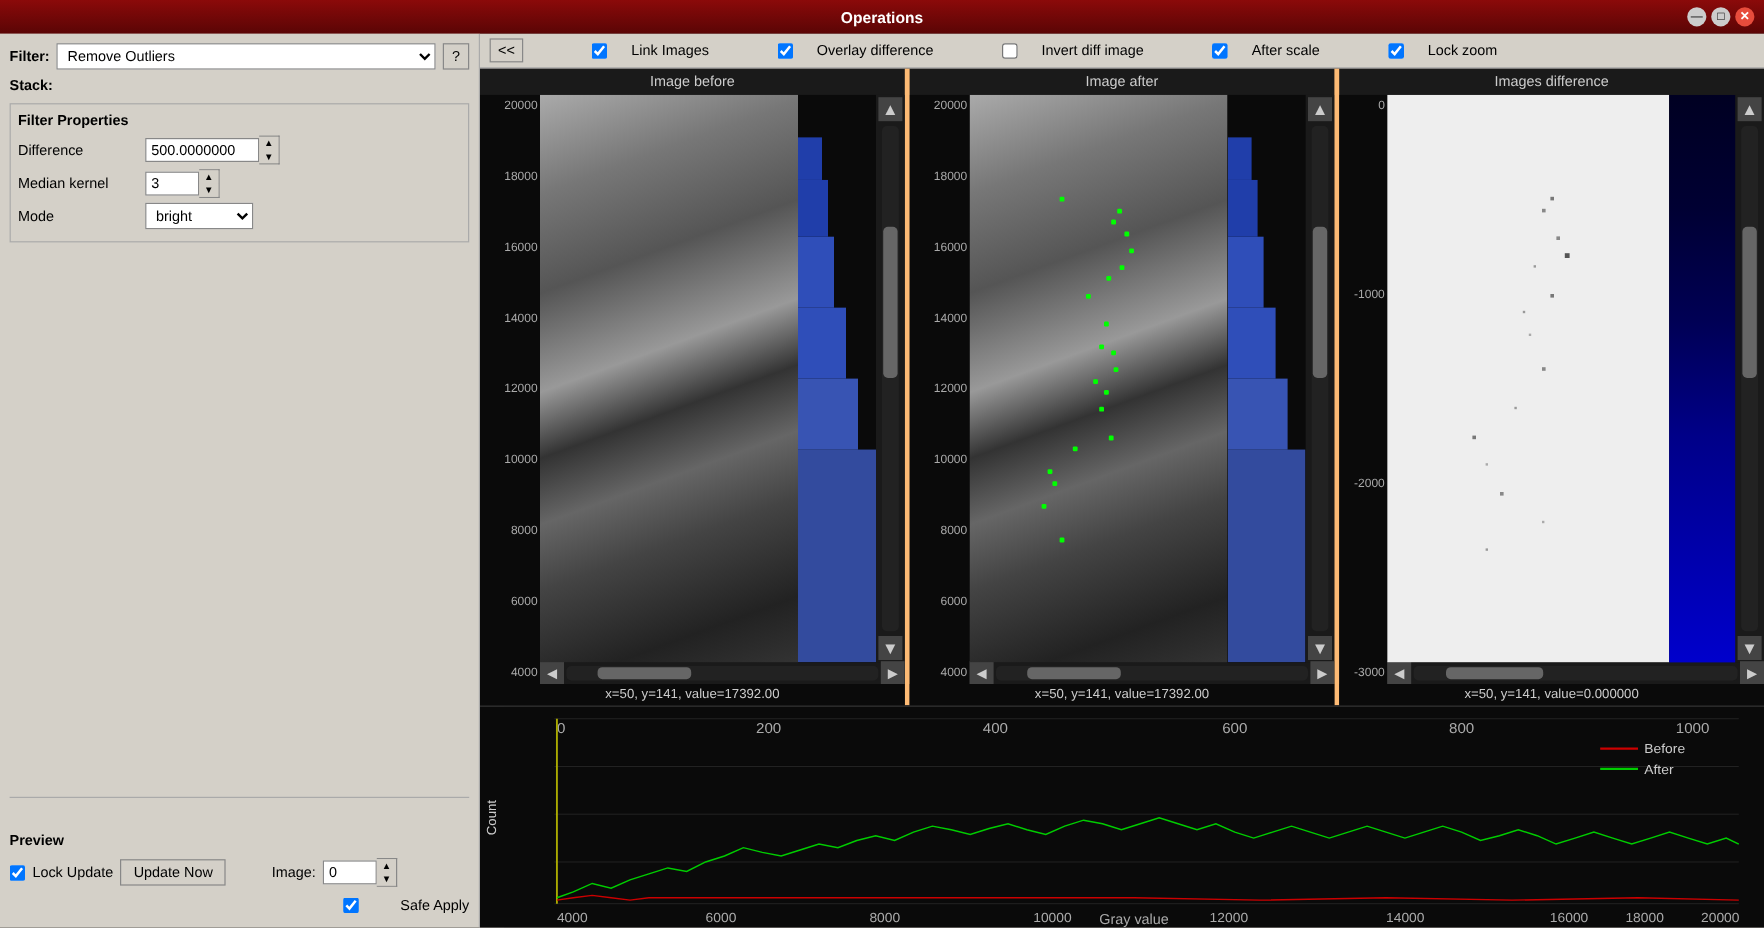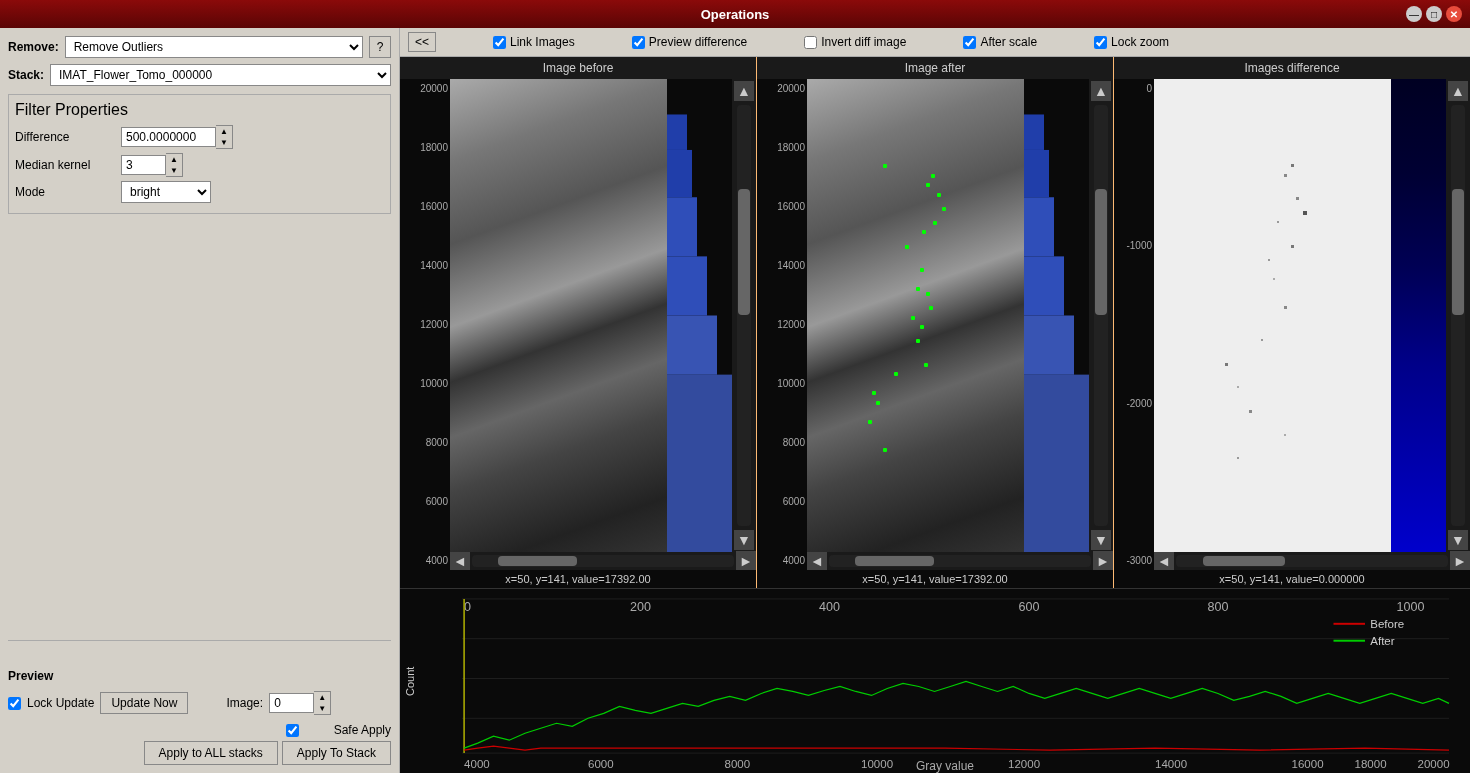--- a/index.html
+++ b/index.html
@@ -89,22 +89,22 @@
       background: white;
     }
 
     .filter-properties {
       border: 1px solid #aaa;
       padding: 6px;
       margin-bottom: 8px;
       background: #d4d0c8;
     }
     .filter-properties-title {
-      font-weight: normal;
-      font-size: 16px;
+      font-weight: bold;
+      font-size: 12px;
       margin-bottom: 6px;
     }
 
     .prop-row {
       display: flex;
       align-items: center;
       margin-bottom: 4px;
       gap: 6px;
     }
     .prop-label { width: 100px; font-size: 12px; }
@@ -221,21 +221,21 @@
     .back-btn {
       padding: 2px 6px;
       border: 1px solid #888;
       background: #d4d0c8;
       cursor: pointer;
       font-size: 12px;
     }
     .toolbar-checkbox-group {
       display: flex;
       align-items: center;
-      gap: 4px;
+      gap: 20px;
       font-size: 12px;
       padding-left: 45px;
     }
 
     .image-panel-title {
       color: #ccc;
       font-size: 12px;
       padding: 4px 0;
       text-align: center;
     }
@@ -367,21 +367,21 @@
     .panels-row {
       display: flex;
       flex: 1;
       overflow: hidden;
     }
 
     .single-panel {
       flex: 1;
       display: flex;
       flex-direction: column;
-      border-right: 1px solid #fdba74;
+      border-right: 4px solid #fdba74;
     }
     .single-panel:last-child { border-right: none; }
 
     
     .grayscale-img {
       width: 100%;
       height: 100%;
       background:
         linear-gradient(160deg, #aaa 0%, #777 15%, #555 30%, #999 45%, #333 55%, #666 65%, #444 75%, #222 90%, #333 100%);
     }
@@ -405,32 +405,29 @@
     <button class="win-btn maximize">□</button>
     <button class="win-btn close">✕</button>
   </div>
 </div>
 
 <div class="main-layout">
 
   <div class="left-panel">
 
     <div class="filter-row">
-      <span class="filter-label">Remove:</span>
+      <span class="filter-label">Filter:</span>
       <select class="filter-select">
         <option>Remove Outliers</option>
       </select>
       <button class="help-btn">?</button>
     </div>
 
     <div class="stack-row">
       <span class="stack-label">Stack:</span>
-      <select class="stack-select">
-        <option>IMAT_Flower_Tomo_000000</option>
-      </select>
     </div>
 
     <div class="filter-properties">
       <div class="filter-properties-title">Filter Properties</div>
 
       <div class="prop-row">
         <span class="prop-label">Difference</span>
         <div class="spin-wrapper">
           <input type="text" class="spin-input" value="500.0000000" style="">
           <div class="spin-btns">
@@ -477,38 +474,34 @@
             <button class="spin-btn">▼</button>
           </div>
         </div>
       </div>
 
       <div class="safe-apply-row">
         <input type="checkbox" checked="" style="">
         <span style="margin-left:4px">Safe Apply</span>
       </div>
 
-      <div class="action-btns-row">
-        <button class="action-btn">Apply to ALL stacks</button>
-        <button class="action-btn">Apply To Stack</button>
-      </div>
     </div>
   </div>
 
   <div class="right-panel">
 
     <div class="toolbar">
       <button class="back-btn">&lt;&lt;</button>
       <label class="toolbar-checkbox-group">
         <input type="checkbox" checked="" style="">
         <span>Link Images</span>
       </label>
       <label class="toolbar-checkbox-group">
         <input type="checkbox" checked="" style="">
-        <span>Preview difference</span>
+        <span>Overlay difference</span>
       </label>
       <label class="toolbar-checkbox-group">
         <input type="checkbox" style="">
         <span>Invert diff image</span>
       </label>
       <label class="toolbar-checkbox-group">
         <input type="checkbox" checked="" style="">
         <span>After scale</span>
       </label>
       <label class="toolbar-checkbox-group">

